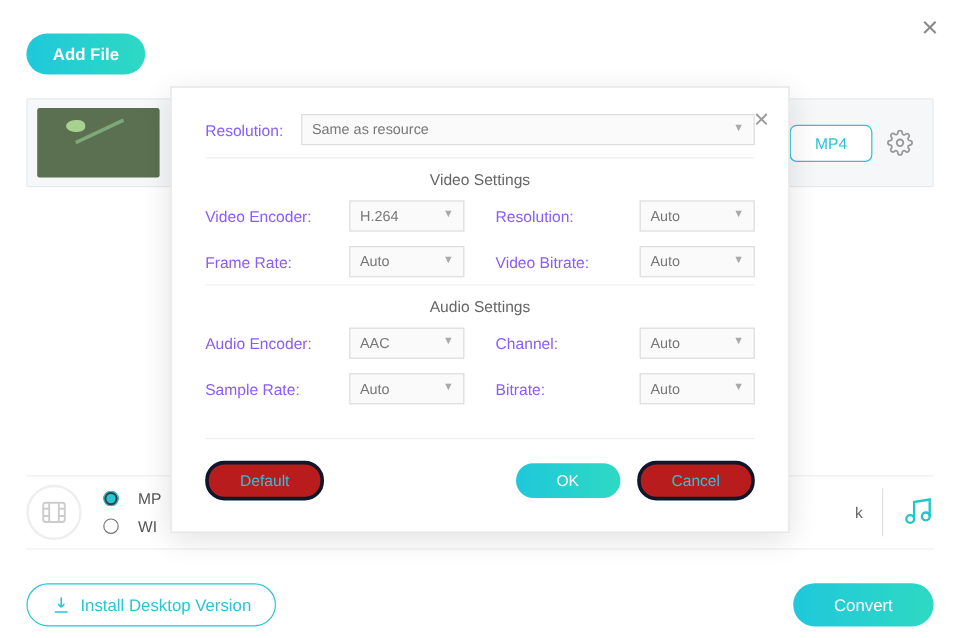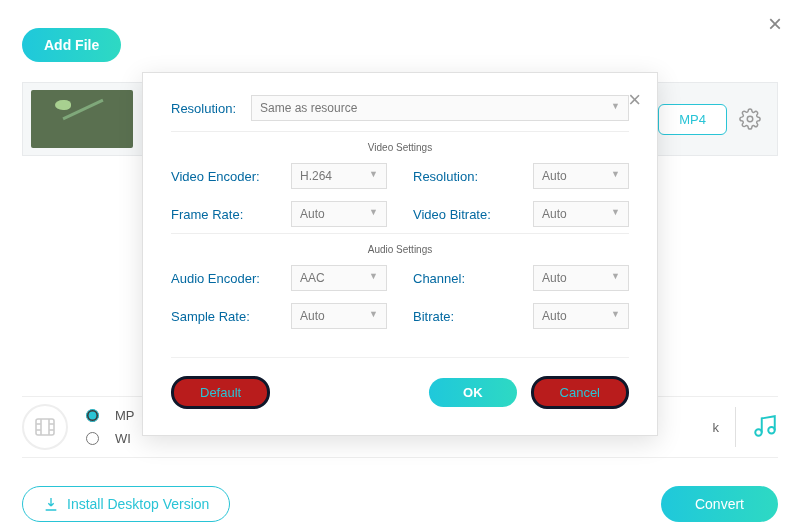--- a/index.html
+++ b/index.html
@@ -26,33 +26,33 @@
   .music-icon { color:#1fc8c8; }
   
   .footer { position: absolute; left: 22px; right: 22px; bottom: 10px; display: flex; align-items: center; }
   .install-btn { border: 1px solid #29c4d6; color: #29c4d6; background: #fff; border-radius: 18px; padding: 9px 20px; font-size: 14px; display:flex; align-items:center; gap:8px; cursor:pointer; }
   .convert-btn { margin-left: auto; background: linear-gradient(90deg, #1fc8db, #2ed9c3); color: #fff; border: none; border-radius: 18px; padding: 10px 34px; font-size: 14px; cursor:pointer; }
   
   
   .modal { position: absolute; left: 142px; top: 72px; width: 516px; background: #fff; border: 1px solid #e0e0e0; box-shadow: 0 6px 24px rgba(0,0,0,0.12); padding: 22px 28px 26px; z-index: 10; }
   .modal-close { position: absolute; top: 14px; right: 16px; font-size: 22px; color: #999; cursor:pointer; font-weight:200; }
   .row { display: flex; align-items: center; margin-bottom: 10px; }
-  .lbl { font-size: 13px; color: #0369a1; }
+  .lbl { font-size: 13px; color: #8b5cf6; }
   .select { border: 1px solid #ddd; background: #fafafa; font-size: 12px; color: #777; padding: 5px 8px; display: flex; align-items: flex-start; justify-content: space-between; cursor: pointer; }
   .select .caret { font-size: 9px; color:#aaa; margin-left:6px; }
-  .section-title { text-align: center; font-size: 10px; color: #666; margin: 6px 0 10px; border-top: 1px solid #eee; padding-top: 10px; position:relative; }
+  .section-title { text-align: center; font-size: 13px; color: #666; margin: 6px 0 10px; border-top: 1px solid #eee; padding-top: 10px; position:relative; }
   .section-title:first-of-type { border-top: 1px solid #eee; }
   .grid2 { display: grid; grid-template-columns: 1fr 1fr; column-gap: 26px; row-gap: 12px; }
   .cell { display: flex; align-items: center; justify-content: space-between; }
   .cell .lbl { width: 104px; }
   .cell .select { width: 96px; }
   .modal-footer { display: flex; align-items: center; margin-top: 28px; border-top:1px solid #f0f0f0; padding-top:18px; }
   .pill { border-radius: 16px; padding: 6px 26px; font-size: 13px; cursor: pointer; }
   .pill-outline { border: 3px solid #0f172a; color: #29c4d6; background:#b91c1c; }
-  .pill-solid { border: none; background: linear-gradient(90deg, #1fc8db, #2ed9c3); color: #fff; padding:7px 34px;font-weight:bold; }
+  .pill-solid { border: none; background: linear-gradient(90deg, #1fc8db, #2ed9c3); color: #fff; padding:7px 34px; }
   .spacer { flex: 1; }
 </style>
 </head>
 <body>
 
 <div class="close-main">×</div>
 
 <button class="add-file-btn">Add File</button>
 
 <div class="file-row">

